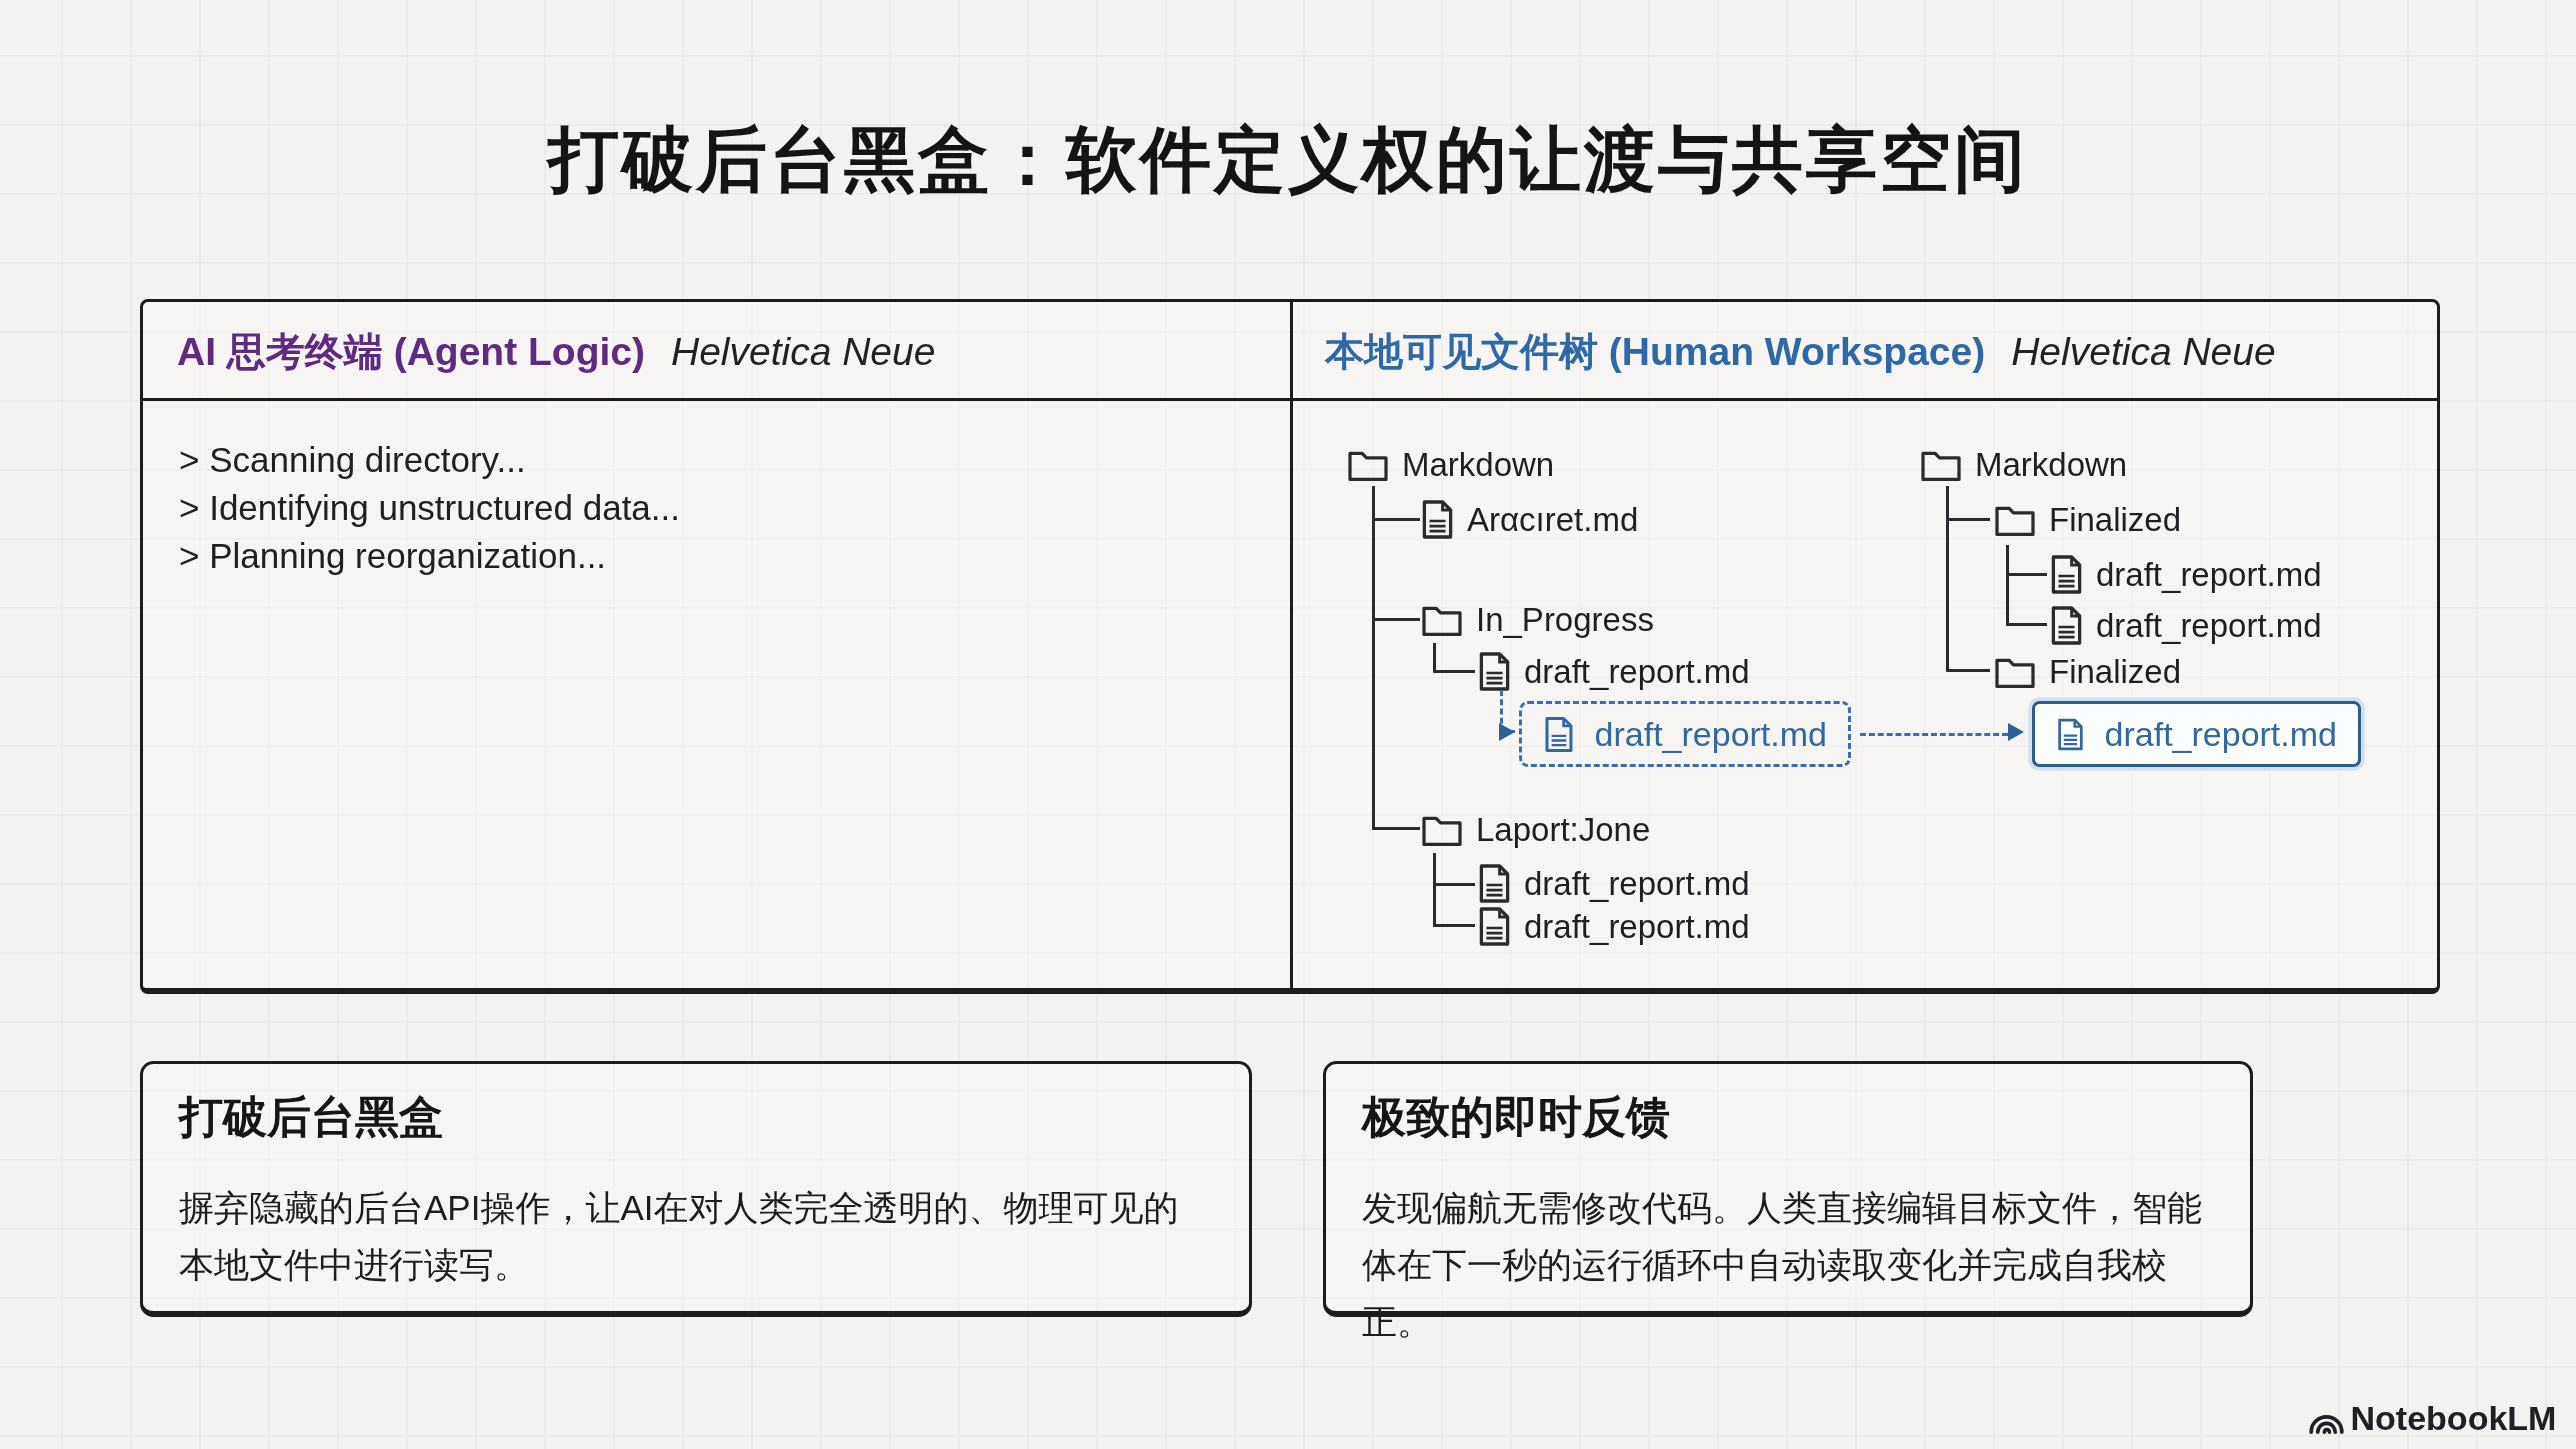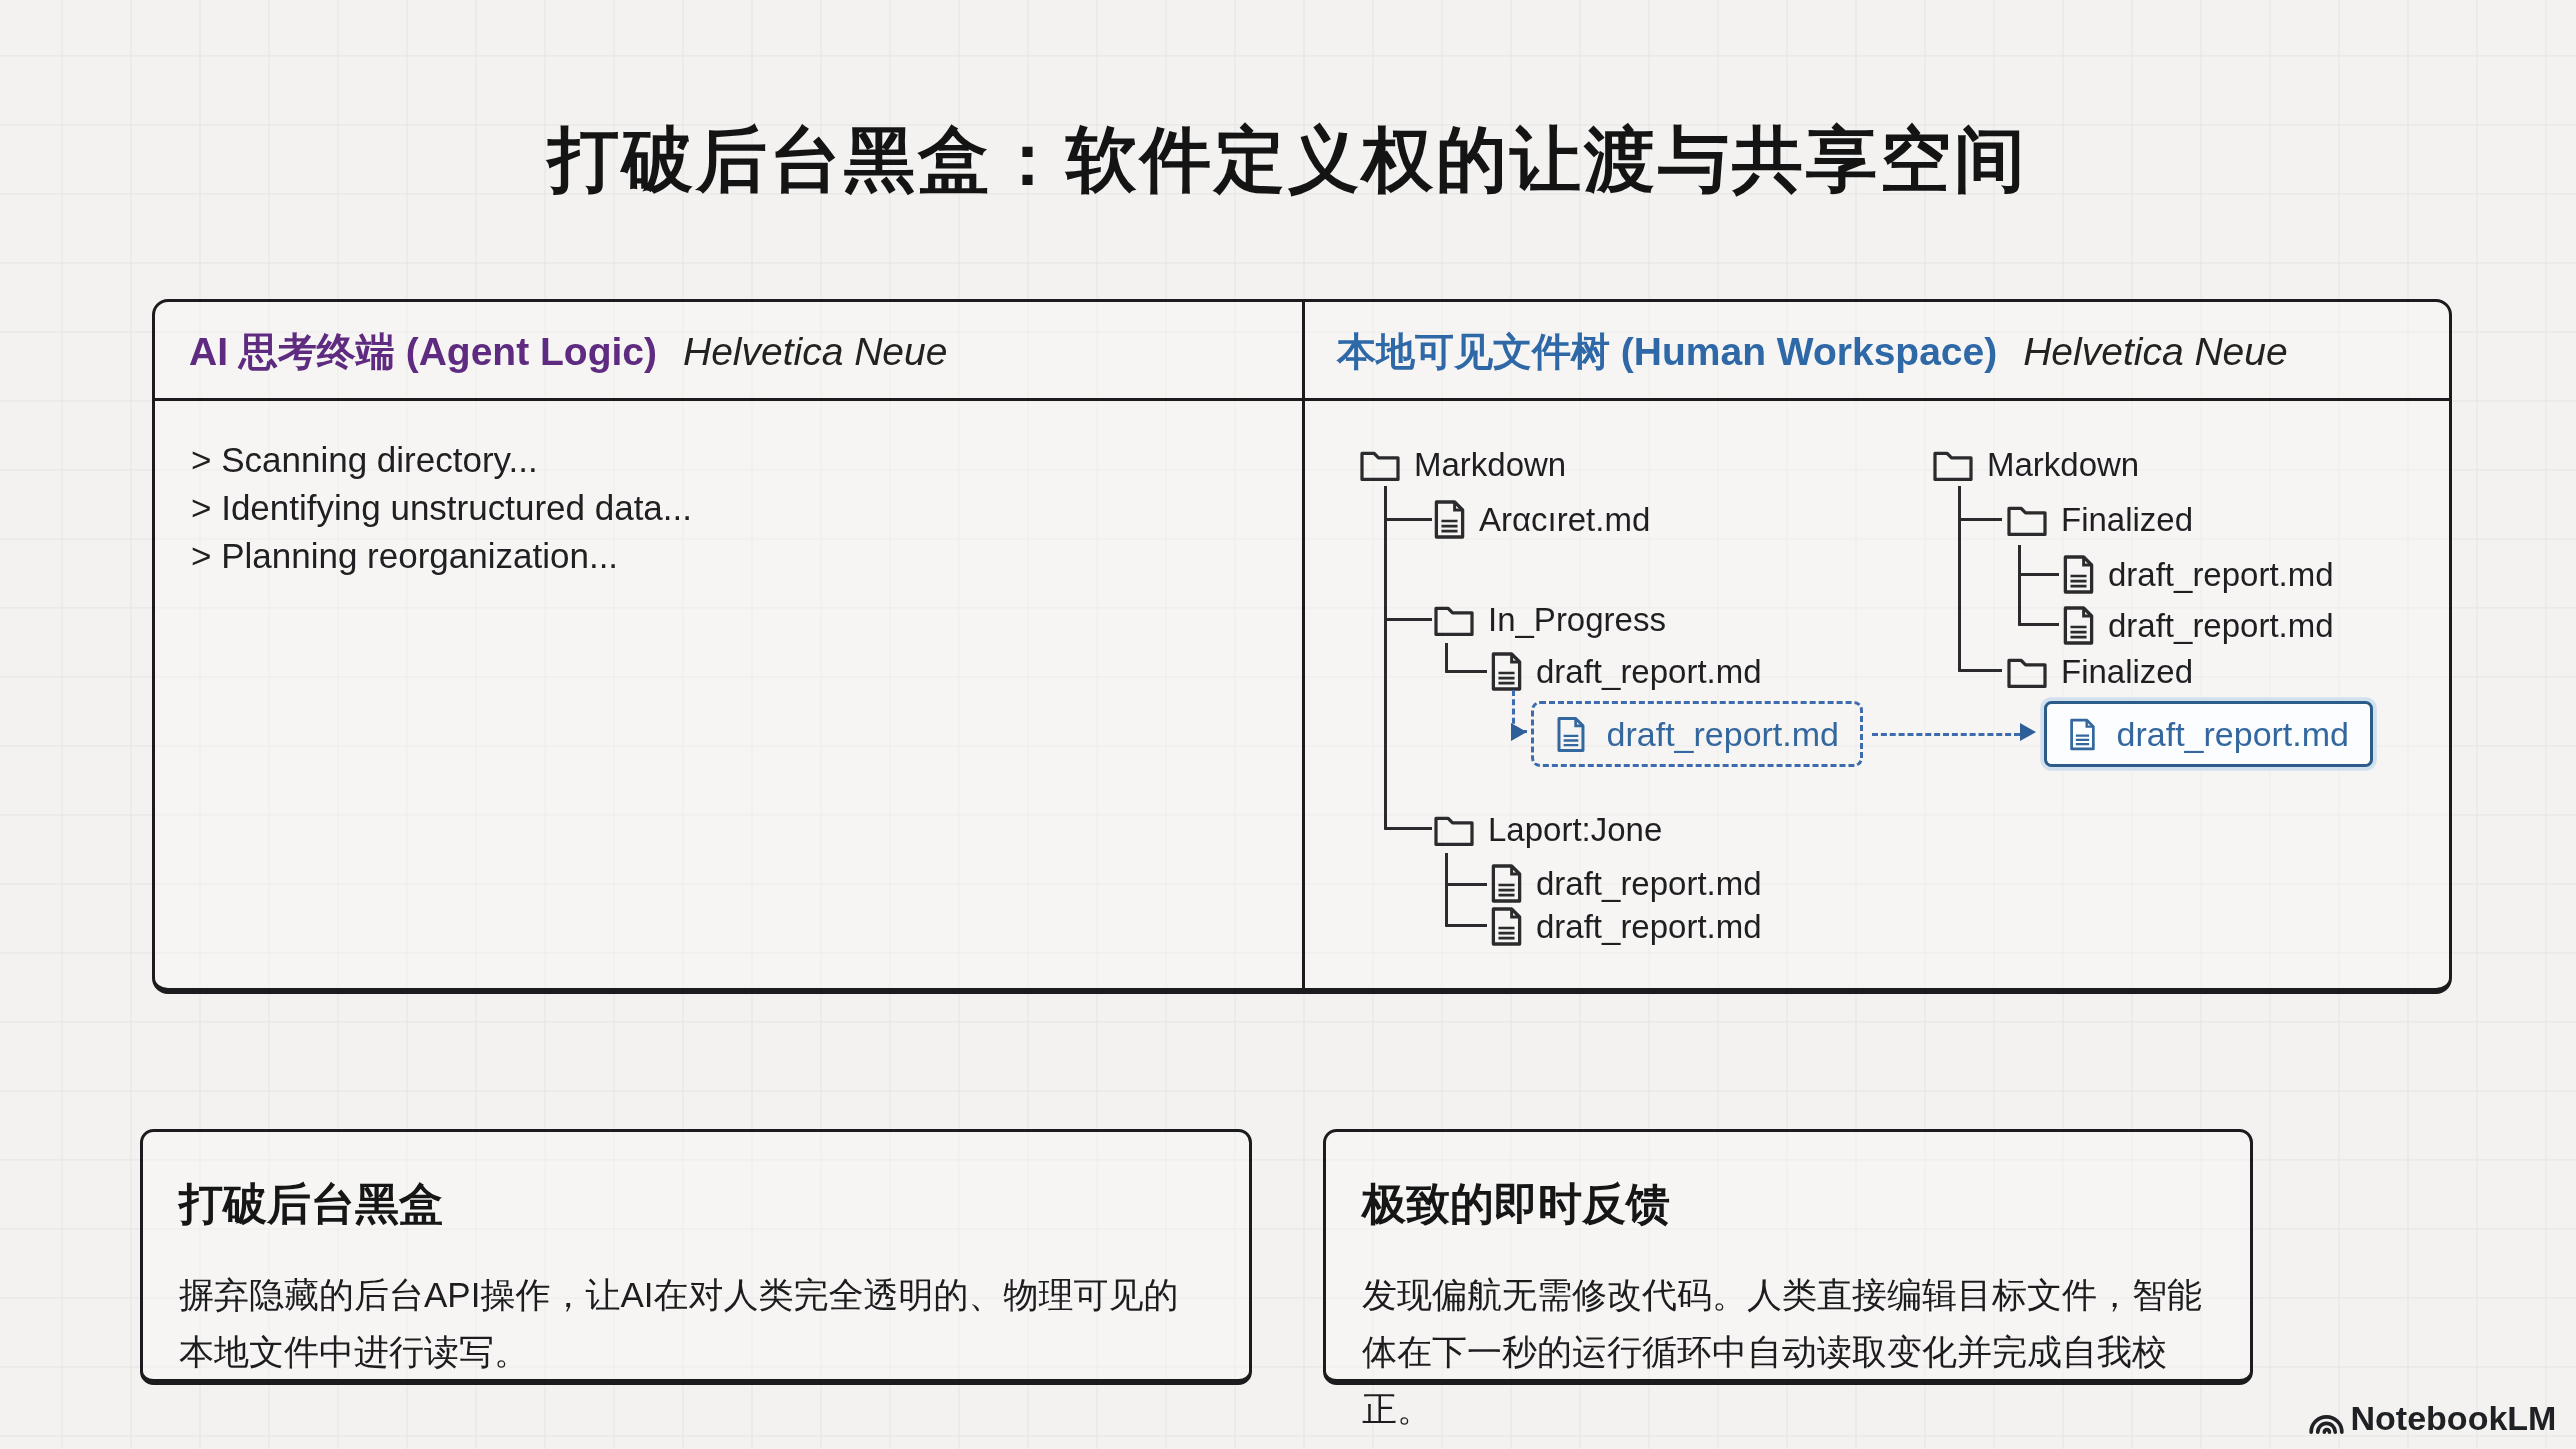--- a/index.html
+++ b/index.html
@@ -14,22 +14,22 @@
     background-position:-7.5px -13.6px;
     font-family:"Liberation Sans", sans-serif;
     color:#1c1c1e;
   }
   .title{
     position:absolute;left:0;top:113px;width:100%;margin:0;
     text-align:center;font-size:71px;font-weight:800;letter-spacing:3px;color:#141414;
   }
   
   .main-table{
-    position:absolute;left:152px;top:299px;width:2300px;height:695px;
-    border:3.8px solid #1c1c1e;border-bottom-width:6.8px;border-radius:16px;
+    position:absolute;left:140px;top:299px;width:2300px;height:695px;
+    border:3.8px solid #1c1c1e;border-bottom-width:6.8px;border-radius:8px;
     background:rgba(252,251,249,0.35);
   }
   .vdivider{position:absolute;left:1147px;top:0;bottom:0;width:0;border-left:3.8px solid #1c1c1e;}
   .thead{position:absolute;left:0;top:0;width:100%;height:99px;border-bottom:3px solid #1c1c1e;}
   .th{position:absolute;top:0;height:99px;display:flex;align-items:center;gap:26px;font-size:39px;}
   .th-left{left:34px;}
   .th-right{left:1182px;}
   .h-zh{font-weight:800;}
   .h-purple{color:#5e2b80;}
   .h-blue{color:#2e68a6;}
@@ -45,23 +45,23 @@
   .belb{position:absolute;border-left:3px dashed #3c6cae;border-bottom:3px dashed #3c6cae;}
   .bdash{position:absolute;height:0;border-top:3.8px dashed #3c6cae;}
   .ah{position:absolute;width:0;height:0;border:solid transparent;border-width:9.8px 0 9.8px 16.6px;border-left-color:#2f5f99;}
   
   .hlbox{position:absolute;height:66px;display:flex;align-items:center;gap:19.6px;padding:0 21px;
          font-size:34px;font-weight:500;color:#33679e;white-space:nowrap;}
   .hl-dashed{border:3px dashed #3c6cae;border-radius:9px;}
   .hl-solid{border:3px solid #2d5c88;border-radius:7.5px;background:#fbfdff;box-shadow:0 0 0 3.8px #d2e1ef;}
   
   .card{
-    position:absolute;top:1129px;height:256px;
+    position:absolute;top:1061px;height:256px;
     border:3.8px solid #1c1c1e;border-bottom-width:6.8px;border-radius:13.6px;
-    background:rgba(252,251,249,0.35);padding:43px 36px 0 36px;
+    background:rgba(252,251,249,0.35);padding:24px 36px 0 36px;
   }
   .card-left{left:140px;width:1112px;}
   .card-right{left:1323px;width:930px;}
   .card h2{margin:0 0 32px 0;font-size:44px;font-weight:800;color:#161616;}
   .card p{margin:0;font-size:35px;line-height:57px;color:#1d1d1f;}
   
   .watermark{position:absolute;right:19.6px;bottom:12px;display:flex;align-items:flex-end;gap:4px;
              font-size:34px;font-weight:700;color:#202124;}
 </style>
 </head>

